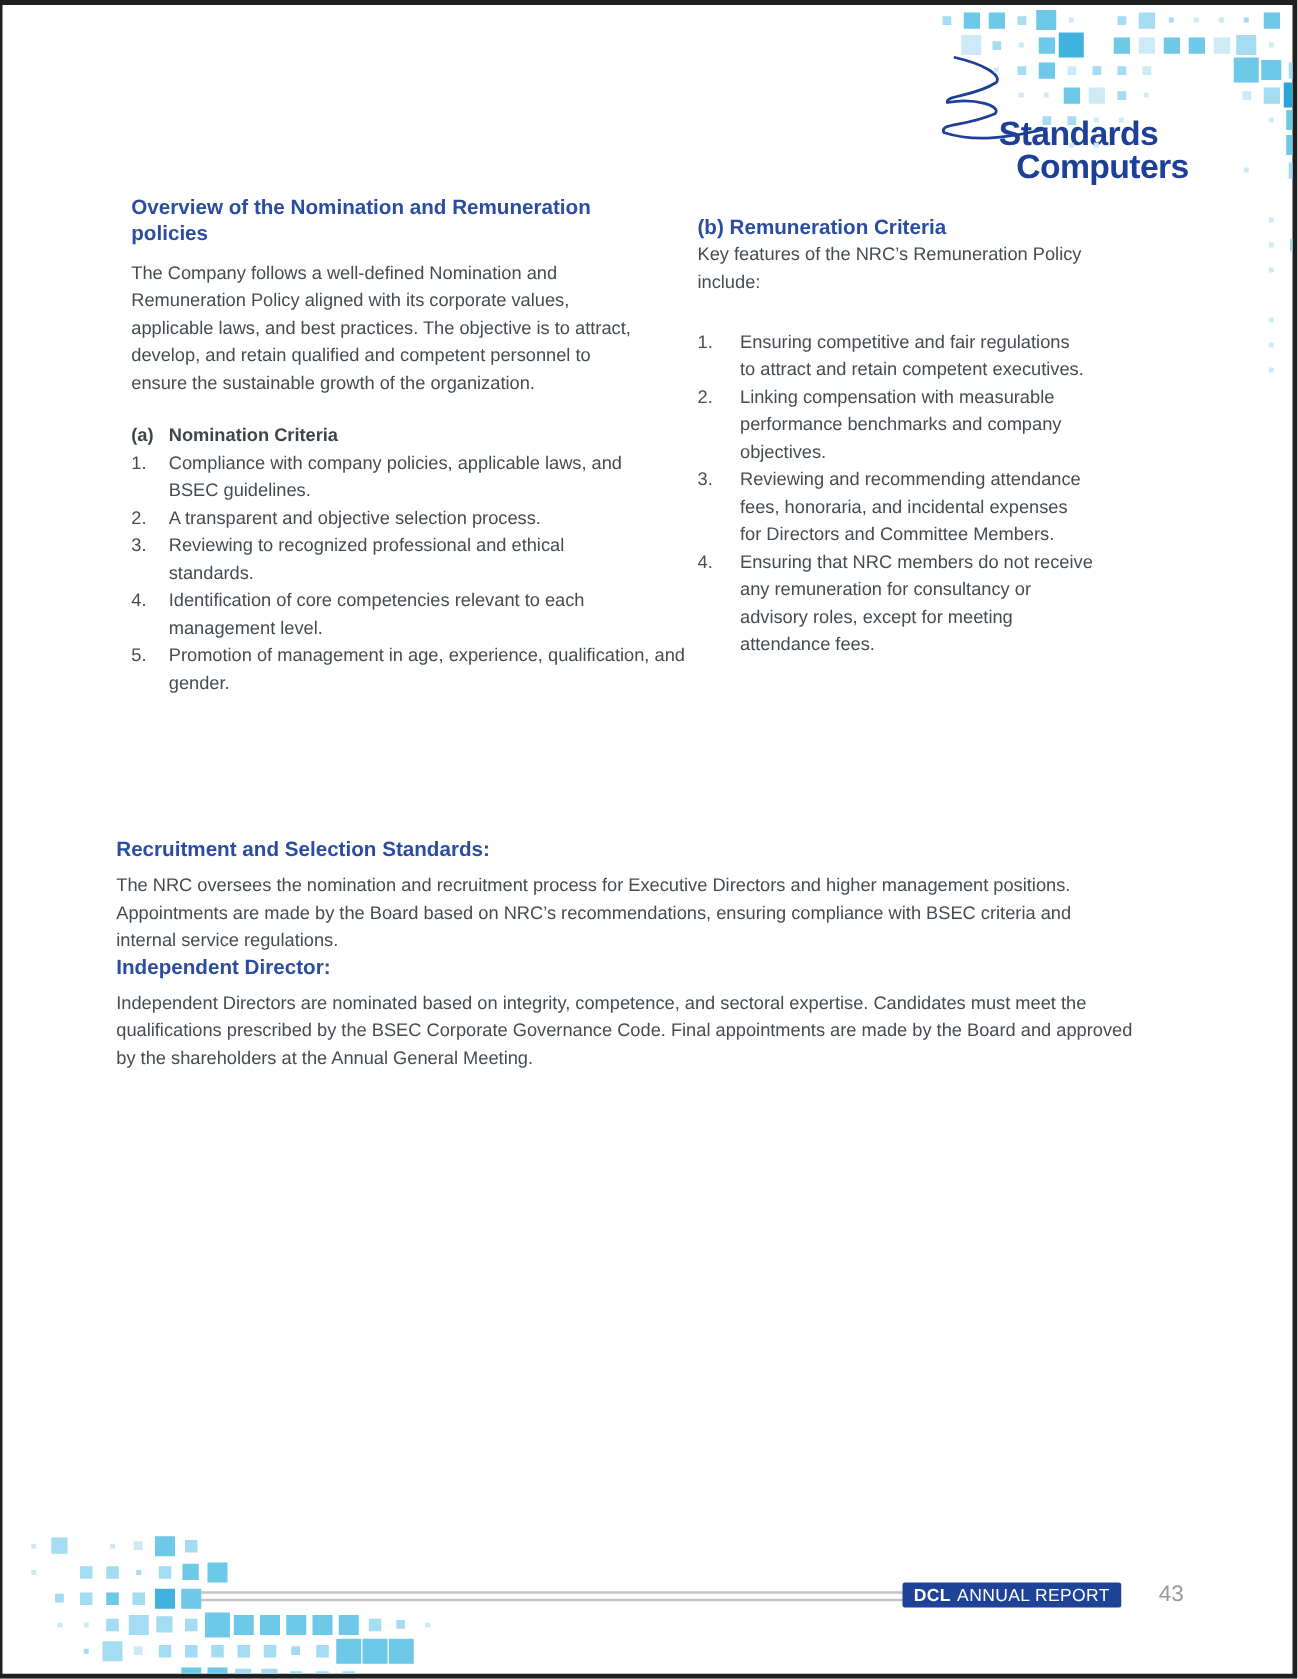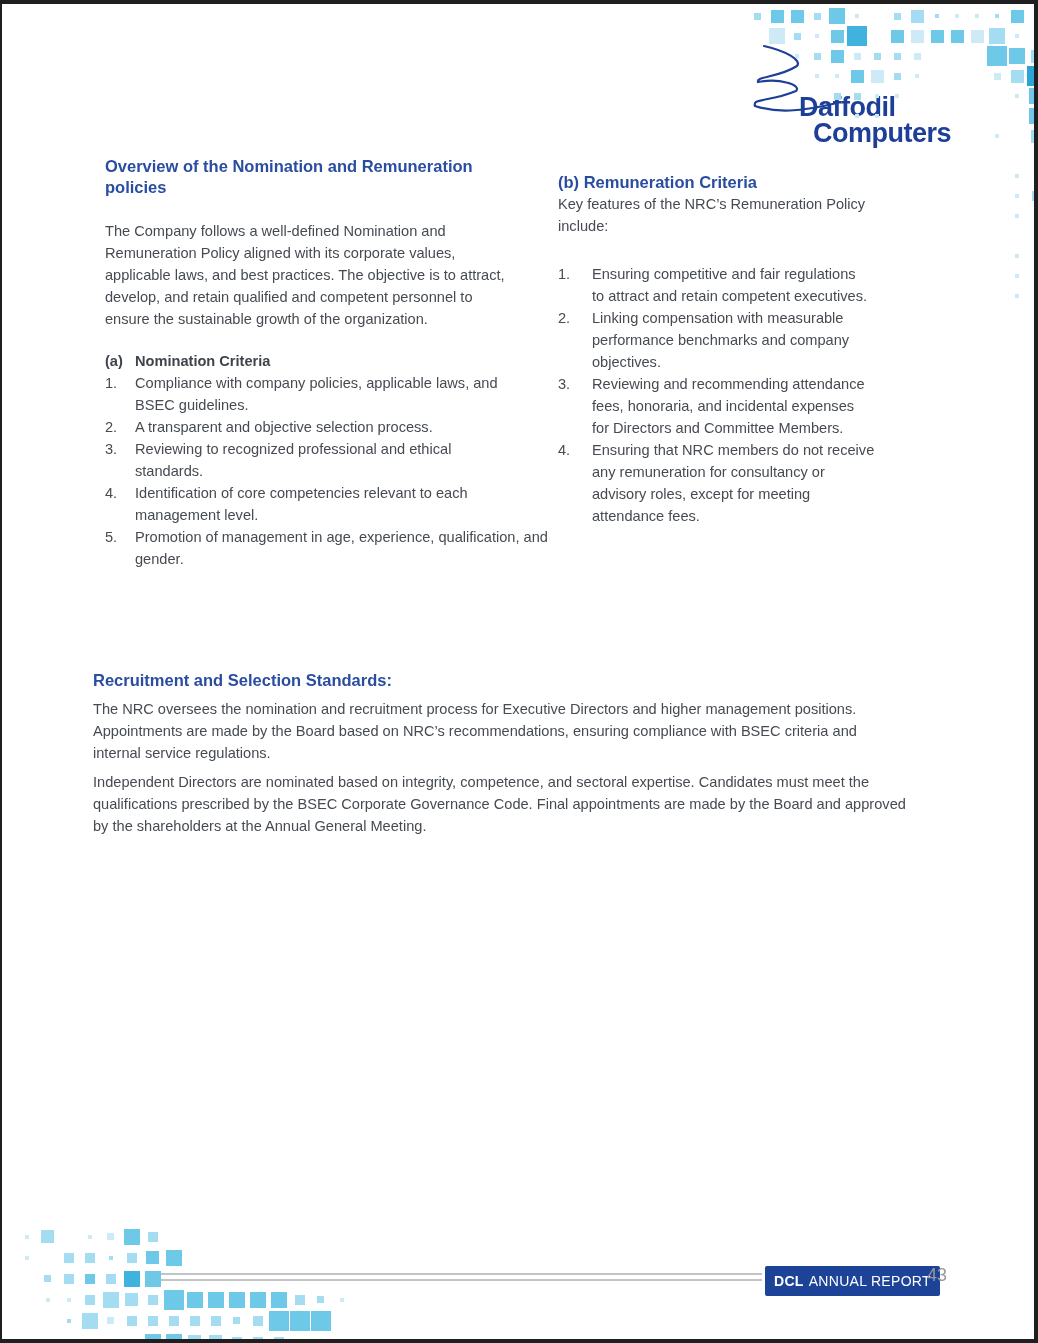--- a/index.html
+++ b/index.html
@@ -34,42 +34,42 @@
   .col-left .li .num{width:30px;flex:0 0 30px;}
   .col-right .li .num{width:34px;flex:0 0 34px;}
   .txt{white-space:pre-line;}
   .intro{margin-top:25px;}
   .col-right .olist{margin-top:26px;}
   .sections .s-body{margin-top:7px;}
   .sec2{margin-top:22px;}
   
   .footer-rule{position:absolute;left:152px;top:1269px;width:608px;height:8px;
                box-sizing:border-box;border-top:2px solid #c2c5c7;border-bottom:2px solid #c2c5c7;}
-  .footer-badge{position:absolute;left:763px;top:1262px;height:30px;
+  .footer-badge{position:absolute;left:720px;top:1262px;height:20px;
                 display:flex;align-items:center;gap:5px;padding:0 9px;
                 background:var(--badge-blue);border-radius:2px;color:#ffffff;
                 font-size:14px;letter-spacing:0.3px;}
   .footer-badge .b{font-weight:bold;}
   .page-num{position:absolute;left:925px;top:1261px;font-size:18px;font-weight:normal;color:#97999d;}
 </style>
 </head>
 <body>
 
 <div class="page" id="page">
 
   <svg class="swoosh" width="100" height="78" viewBox="0 0 100 78">
     <path d="M 14,8 C 36,13 52,22 47,28 C 28,40 6,38 8,44 C 30,40 52,47 46,53 C 20,64 2,60 5,68 C 26,75 50,74 87,65" fill="none" stroke="#1d3f98" stroke-width="2.2" stroke-linecap="round"></path>
   </svg>
-  <div class="logo-l1">Daffodil</div>
+  <div class="logo-l1">Standards</div>
   <div class="logo-l2">Computers</div>
 
   <div class="col-left">
     <h2 class="blue">Overview of the Nomination and Remuneration
 policies</h2>
-    <p class="body" style="margin-top:22px">The Company follows a well-defined Nomination and
+    <p class="body" style="margin-top:10px">The Company follows a well-defined Nomination and
 Remuneration Policy aligned with its corporate values,
 applicable laws, and best practices. The objective is to attract,
 develop, and retain qualified and competent personnel to
 ensure the sustainable growth of the organization.</p>
 
     <div class="list-head">
       <span class="num">(a)</span>
       <span>Nomination Criteria</span>
     </div>
     <div class="olist">
@@ -130,20 +130,21 @@
 attendance fees.</span>
       </div>
     </div>
   </div>
 
   <div class="sections">
     <h2 class="blue">Recruitment and Selection Standards:</h2>
     <p class="body s-body">The NRC oversees the nomination and recruitment process for Executive Directors and higher management positions.
 Appointments are made by the Board based on NRC’s recommendations, ensuring compliance with BSEC criteria and
 internal service regulations.</p>
+    <h2 class="blue sec2">Independent Director:</h2>
     <p class="body s-body">Independent Directors are nominated based on integrity, competence, and sectoral expertise. Candidates must meet the
 qualifications prescribed by the BSEC Corporate Governance Code. Final appointments are made by the Board and approved
 by the shareholders at the Annual General Meeting.</p>
   </div>
 
   <div class="footer-rule"></div>
   <div class="footer-badge">
     <span class="b">DCL</span>
     <span>ANNUAL REPORT</span>
   </div>

